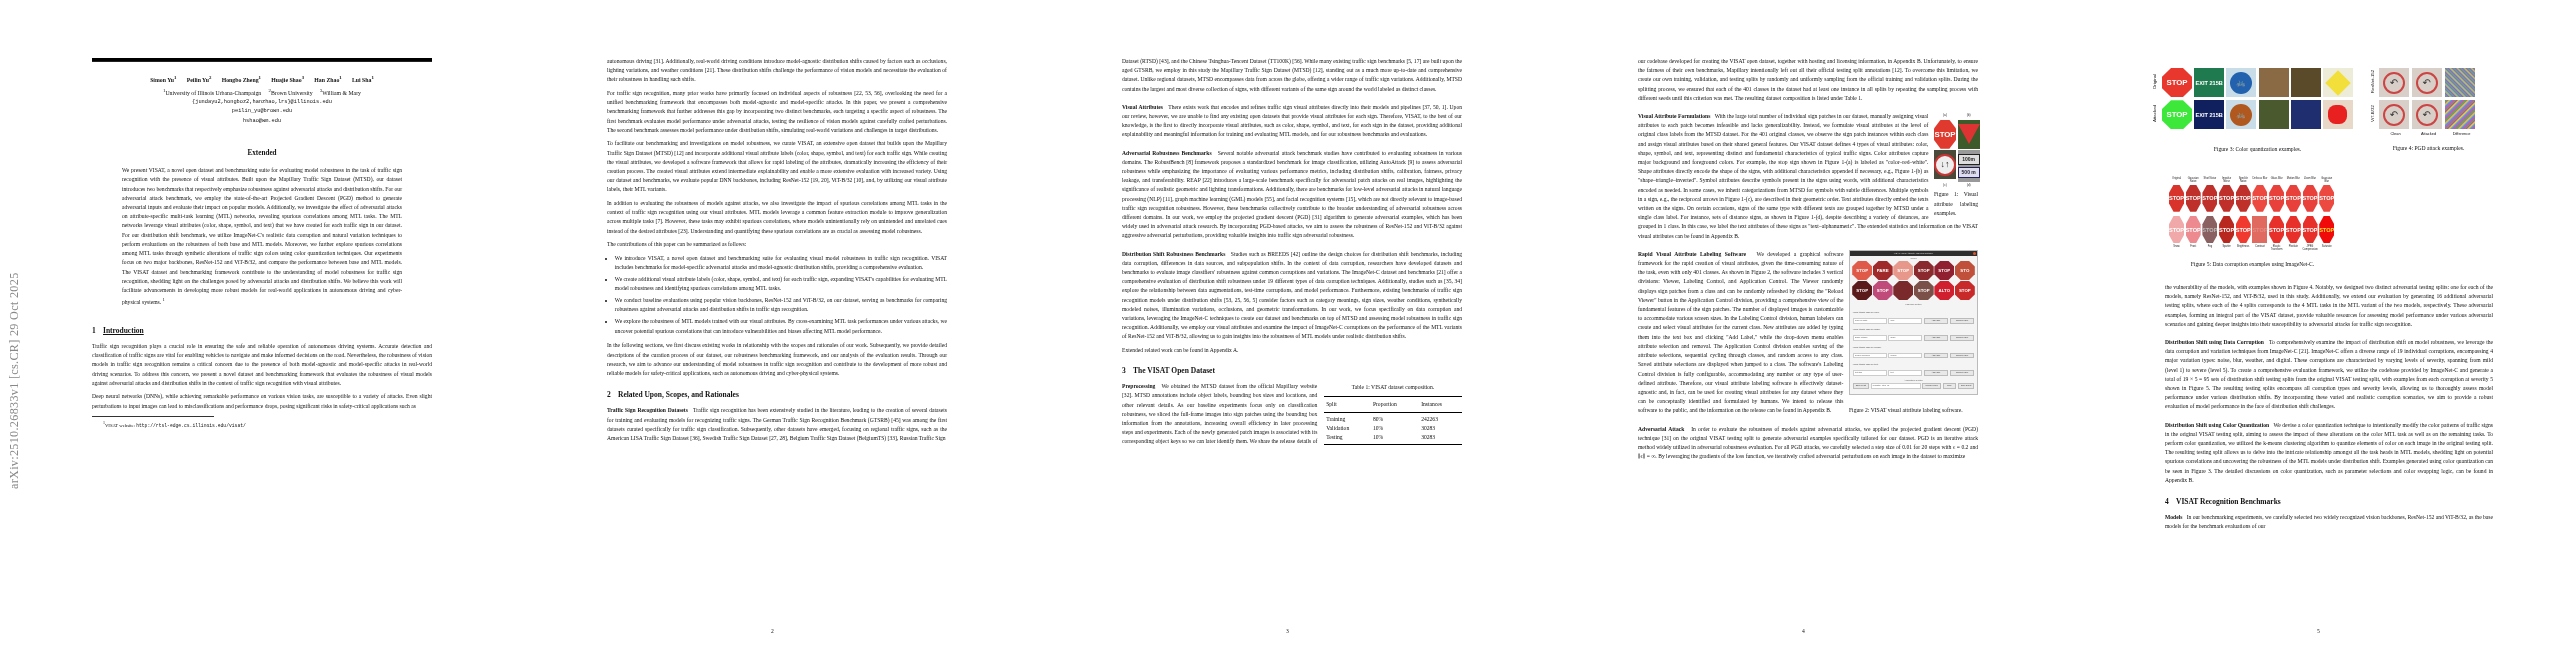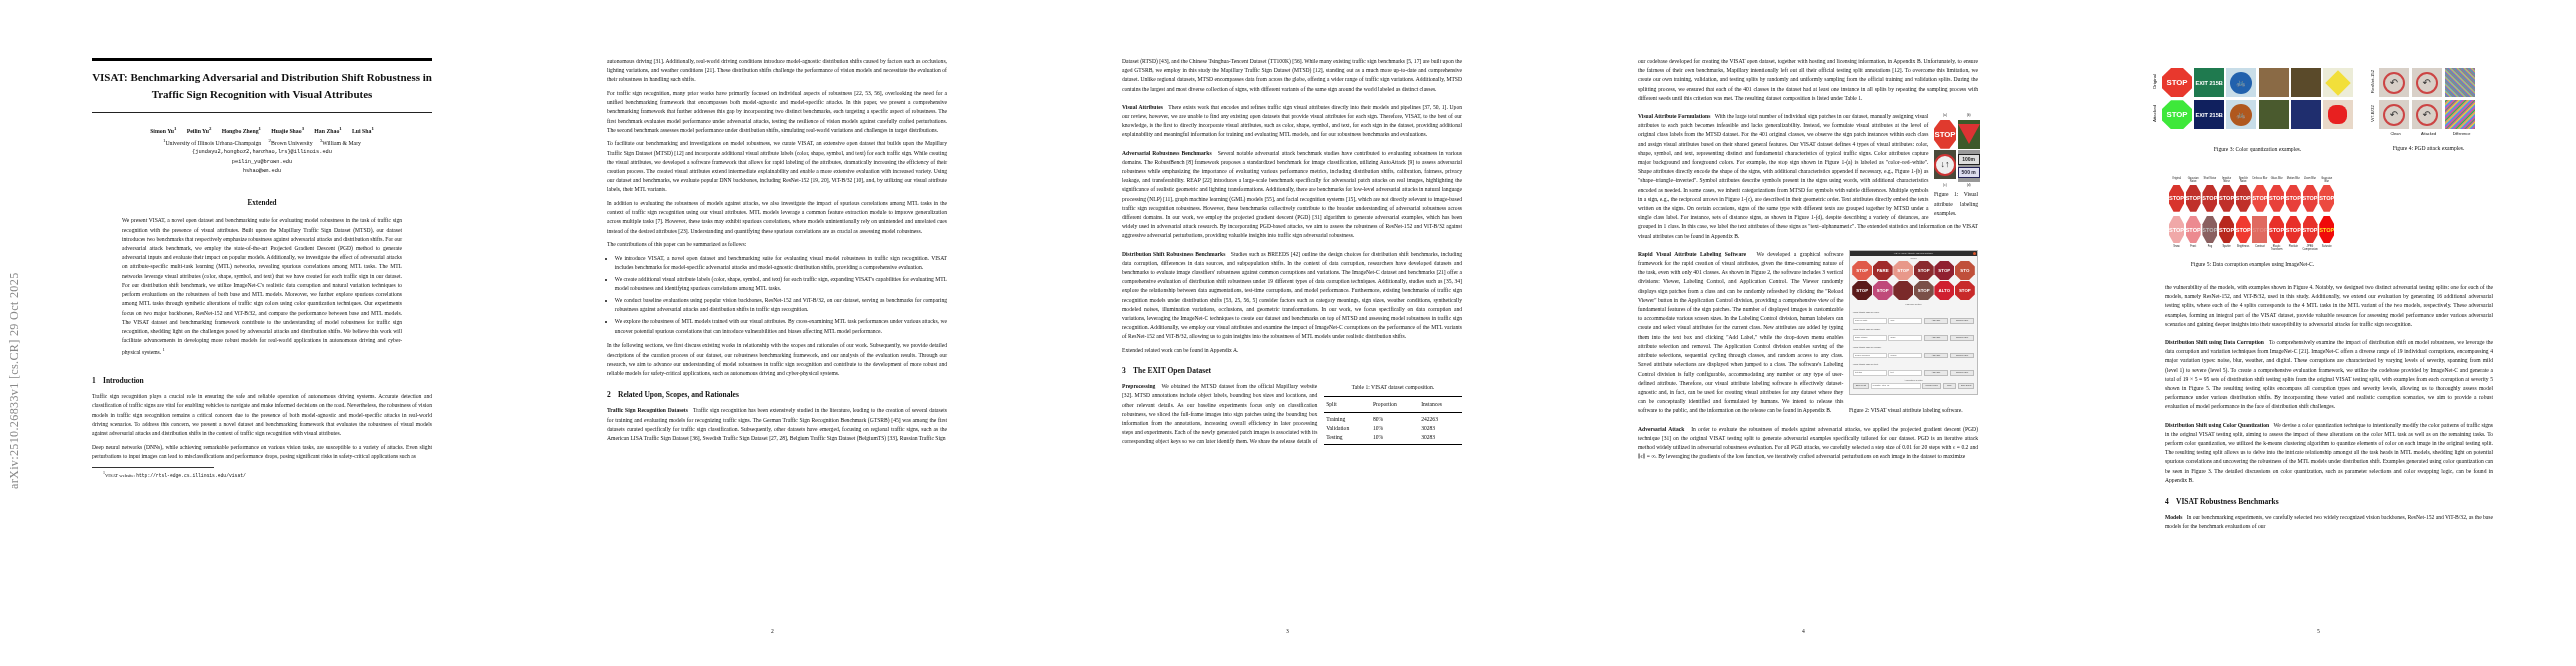--- a/index.html
+++ b/index.html
@@ -58,21 +58,20 @@
   .c-labs{display:grid;grid-template-columns:repeat(10,15px);gap:1.7px;font-size:2.6px;text-align:center;color:#222;font-family:"Liberation Sans",sans-serif;}
   .oct{clip-path:polygon(30% 0,70% 0,100% 30%,100% 70%,70% 100%,30% 100%,0 70%,0 30%);}
 </style>
 </head>
 <body>
 
 <div class="page" style="left:0;">
   <div class="arxiv">arXiv:2510.26833v1  [cs.CR]  29 Oct 2025</div>
   <div class="col" style="top:58px;">
     <div class="rule-thick"></div>
-    <div class="title">VISAT: Benchmarking Adversarial and Distribution Shift Robustness in Traffic Sign Recognition with Visual Attributes</div>
     <div class="rule-thin"></div>
     <div class="authors" style="margin-top:11px;">
       <div>
         <b><span>Simon Yu</span><sup>1</sup></b>
         <b><span>Peilin Yu</span><sup>2</sup></b>
         <b><span>Hongbo Zheng</span><sup>1</sup></b>
         <b><span>Huajie Shao</span><sup>3</sup></b>
         <b><span>Han Zhao</span><sup>1</sup></b>
         <b><span>Lui Sha</span><sup>1</sup></b>
       </div>
@@ -82,21 +81,21 @@
         <sup>3</sup><span>William &amp; Mary</span>
       </div>
       <div class="mono">{jundayu2,hongboz2,hanzhao,lrs}@illinois.edu</div>
       <div class="mono">peilin_yu@brown.edu</div>
       <div class="mono">hshao@wm.edu</div>
     </div>
     <div class="abs-h">Extended</div>
     <div class="abstract">
       <span>We present VISAT, a novel open dataset and benchmarking suite for evaluating model robustness in the task of traffic sign recognition with the presence of visual attributes. Built upon the Mapillary Traffic Sign Dataset (MTSD), our dataset introduces two benchmarks that respectively emphasize robustness against adversarial attacks and distribution shifts. For our adversarial attack benchmark, we employ the state-of-the-art Projected Gradient Descent (PGD) method to generate adversarial inputs and evaluate their impact on popular models. Additionally, we investigate the effect of adversarial attacks on attribute-specific multi-task learning (MTL) networks, revealing spurious correlations among MTL tasks. The MTL networks leverage visual attributes (color, shape, symbol, and text) that we have created for each traffic sign in our dataset. For our distribution shift benchmark, we utilize ImageNet-C's realistic data corruption and natural variation techniques to perform evaluations on the robustness of both base and MTL models. Moreover, we further explore spurious correlations among MTL tasks through synthetic alterations of traffic sign colors using color quantization techniques. Our experiments focus on two major backbones, ResNet-152 and ViT-B/32, and compare the performance between base and MTL models. The VISAT dataset and benchmarking framework contribute to the understanding of model robustness for traffic sign recognition, shedding light on the challenges posed by adversarial attacks and distribution shifts. We believe this work will facilitate advancements in developing more robust models for real-world applications in autonomous driving and cyber-physical systems.</span>&nbsp;<sup>1</sup>
     </div>
-    <div class="sec" style="margin-top:19px;"><span class="num">1</span><span>Introduction</span></div>
+    <div class="sec" style="margin-top:19px;text-decoration:underline;"><span class="num">1</span><span>Introduction</span></div>
     <p>Traffic sign recognition plays a crucial role in ensuring the safe and reliable operation of autonomous driving systems. Accurate detection and classification of traffic signs are vital for enabling vehicles to navigate and make informed decisions on the road. Nevertheless, the robustness of vision models in traffic sign recognition remains a critical concern due to the presence of both model-agnostic and model-specific attacks in real-world driving scenarios. To address this concern, we present a novel dataset and benchmarking framework that evaluates the robustness of visual models against adversarial attacks and distribution shifts in the context of traffic sign recognition with visual attributes.</p>
     <p>Deep neural networks (DNNs), while achieving remarkable performance on various vision tasks, are susceptible to a variety of attacks. Even slight perturbations to input images can lead to misclassifications and performance drops, posing significant risks in safety-critical applications such as</p>
     <div class="fn-rule"></div>
     <div class="fn">
       <sup>1</sup><span>VISAT website: </span><a class="mono" style="color:#111;text-decoration:none;font-size:4.7px;">http://rtsl-edge.cs.illinois.edu/visat/</a>
     </div>
   </div>
 </div>
 
 <div class="page" style="left:515px;">
@@ -119,21 +118,21 @@
   <div class="pagenum" style="top:628px;">2</div>
 </div>
 
 <div class="page" style="left:1030px;">
   <div class="col" style="top:57px;">
     <p>Dataset (RTSD) [43], and the Chinese Tsinghua-Tencent Dataset (TT100K) [56]. While many existing traffic sign benchmarks [5, 17] are built upon the aged GTSRB, we employ in this study the Mapillary Traffic Sign Dataset (MTSD) [12], standing out as a much more up-to-date and comprehensive dataset. Unlike regional datasets, MTSD encompasses data from across the globe, offering a wider range of traffic sign variations. Additionally, MTSD contains the largest and most diverse collection of signs, with different variants of the same sign around the world labeled as distinct classes.</p>
     <p style="margin-top:9px;"><span class="run">Visual Attributes</span>&nbsp;&nbsp;&nbsp;<span>There exists work that encodes and refines traffic sign visual attributes directly into their models and pipelines [37, 50, 1]. Upon our review, however, we are unable to find any existing open datasets that provide visual attributes for each sign. Therefore, VISAT, to the best of our knowledge, is the first to directly incorporate visual attributes, such as color, shape, symbol, and text, for each sign in the dataset, providing additional explainability and meaningful information for training and evaluating MTL models, and for our robustness benchmarks and evaluations.</span></p>
     <p style="margin-top:9px;"><span class="run">Adversarial Robustness Benchmarks</span>&nbsp;&nbsp;&nbsp;<span>Several notable adversarial attack benchmark studies have contributed to evaluating robustness in various domains. The RobustBench [8] framework proposes a standardized benchmark for image classification, utilizing AutoAttack [9] to assess adversarial robustness while emphasizing the importance of evaluating various performance metrics, including distribution shifts, calibration, fairness, privacy leakage, and transferability. REAP [22] introduces a large-scale benchmark specifically for adversarial patch attacks on real images, highlighting the significance of realistic geometric and lighting transformations. Additionally, there are benchmarks for low-level adversarial attacks in natural language processing (NLP) [11], graph machine learning (GML) models [55], and facial recognition systems [15], which are not directly relevant to image-based traffic sign recognition robustness. However, these benchmarks collectively contribute to the broader understanding of adversarial robustness across different domains. In our work, we employ the projected gradient descent (PGD) [31] algorithm to generate adversarial examples, which has been widely used in adversarial attack research. By incorporating PGD-based attacks, we aim to assess the robustness of ResNet-152 and ViT-B/32 against aggressive adversarial perturbations, providing valuable insights into traffic sign adversarial robustness.</span></p>
     <p style="margin-top:9px;"><span class="run">Distribution Shift Robustness Benchmarks</span>&nbsp;&nbsp;&nbsp;<span>Studies such as BREEDS [42] outline the design choices for distribution shift benchmarks, including data corruption, differences in data sources, and subpopulation shifts. In the context of data corruption, researchers have developed datasets and benchmarks to evaluate image classifiers' robustness against common corruptions and variations. The ImageNet-C dataset and benchmarks [21] offer a comprehensive evaluation of distribution shift robustness under 19 different types of data corruption techniques. Additionally, studies such as [35, 34] explore the relationship between data augmentations, test-time corruptions, and model performance. Furthermore, existing benchmarks of traffic sign recognition models under distribution shifts [53, 25, 56, 5] consider factors such as category meanings, sign sizes, weather conditions, synthetically modeled noises, illumination variations, occlusions, and geometric transformations. In our work, we focus specifically on data corruption and variations, leveraging the ImageNet-C techniques to create our dataset and benchmarks on top of MTSD and assessing model robustness in traffic sign recognition. Additionally, we employ our visual attributes and examine the impact of ImageNet-C corruptions on the performance of the MTL variants of ResNet-152 and ViT-B/32, allowing us to gain insights into the robustness of MTL models under realistic distribution shifts.</span></p>
     <p>Extended related work can be found in Appendix A.</p>
-    <div class="sec" style="margin-top:11px;"><span class="num">3</span><span>The EXIT Open Dataset</span></div>
+    <div class="sec" style="margin-top:11px;"><span class="num">3</span><span>The VISAT Open Dataset</span></div>
     <div class="tbl-wrap">
       <div class="tbl-cap">Table 1: VISAT dataset composition.</div>
       <table class="t1">
         <thead>
           <tr>
             <th>Split</th>
             <th>Proportion</th>
             <th>Instances</th>
           </tr>
         </thead>
@@ -355,18 +354,18 @@
         <span>JPEG Compression</span>
         <span>Saturate</span>
     </div>
     <div class="caption" style="margin-top:10px;width:167px;">Figure 5: Data corruption examples using ImageNet-C.</div>
   </div>
 
   <div class="col" style="top:283px;left:104px;width:328px;">
     <p>the vulnerability of the models, with examples shown in Figure 4. Notably, we designed two distinct adversarial testing splits: one for each of the models, namely ResNet-152, and ViT-B/32, used in this study. Additionally, we extend our evaluation by generating 16 additional adversarial testing splits, where each of the 4 splits corresponds to the 4 MTL tasks in the MTL variant of the two models, respectively. These adversarial examples, forming an integral part of the VISAT dataset, provide valuable resources for assessing model performance under various adversarial scenarios and gaining deeper insights into their susceptibility to adversarial attacks for traffic sign recognition.</p>
     <p style="margin-top:9px;"><span class="run">Distribution Shift using Data Corruption</span>&nbsp;&nbsp;&nbsp;<span>To comprehensively examine the impact of distribution shift on model robustness, we leverage the data corruption and variation techniques from ImageNet-C [21]. ImageNet-C offers a diverse range of 19 individual corruptions, encompassing 4 major variation types: noise, blur, weather, and digital. These corruptions are characterized by varying levels of severity, spanning from mild (level 1) to severe (level 5). To create a comprehensive evaluation framework, we utilize the codebase provided by ImageNet-C and generate a total of 19 × 5 = 95 sets of distribution shift testing splits from the original VISAT testing split, with examples from each corruption at severity 5 shown in Figure 5. The resulting testing splits encompass all corruption types and severity levels, allowing us to thoroughly assess model performance under various distribution shifts. By incorporating these varied and realistic corruption scenarios, we aim to provide a robust evaluation of model performance in the face of distribution shift challenges.</span></p>
     <p style="margin-top:9px;"><span class="run">Distribution Shift using Color Quantization</span>&nbsp;&nbsp;&nbsp;<span>We devise a color quantization technique to intentionally modify the color patterns of traffic signs in the original VISAT testing split, aiming to assess the impact of these alterations on the color MTL task as well as on the remaining tasks. To perform color quantization, we utilized the k-means clustering algorithm to quantize elements of color on each image in the original testing split. The resulting testing split allows us to delve into the intricate relationship amongst all the task heads in MTL models, shedding light on potential spurious correlations and uncovering the robustness of the MTL models under distribution shift. Examples generated using color quantization can be seen in Figure 3. The detailed discussions on color quantization, such as parameter selections and color swapping logic, can be found in Appendix B.</span></p>
-    <div class="sec" style="margin-top:12.2px;"><span class="num">4</span><span>VISAT Robustness Benchmarks</span></div>
+    <div class="sec" style="margin-top:12.2px;"><span class="num">4</span><span>VISAT Recognition Benchmarks</span></div>
     <p><span class="run">Models</span>&nbsp;&nbsp;&nbsp;<span>In our benchmarking experiments, we carefully selected two widely recognized vision backbones, ResNet-152 and ViT-B/32, as the base models for the benchmark evaluations of our</span></p>
   </div>
   <div class="pagenum" style="top:628px;">5</div>
 </div>
 
 
 </body></html>

